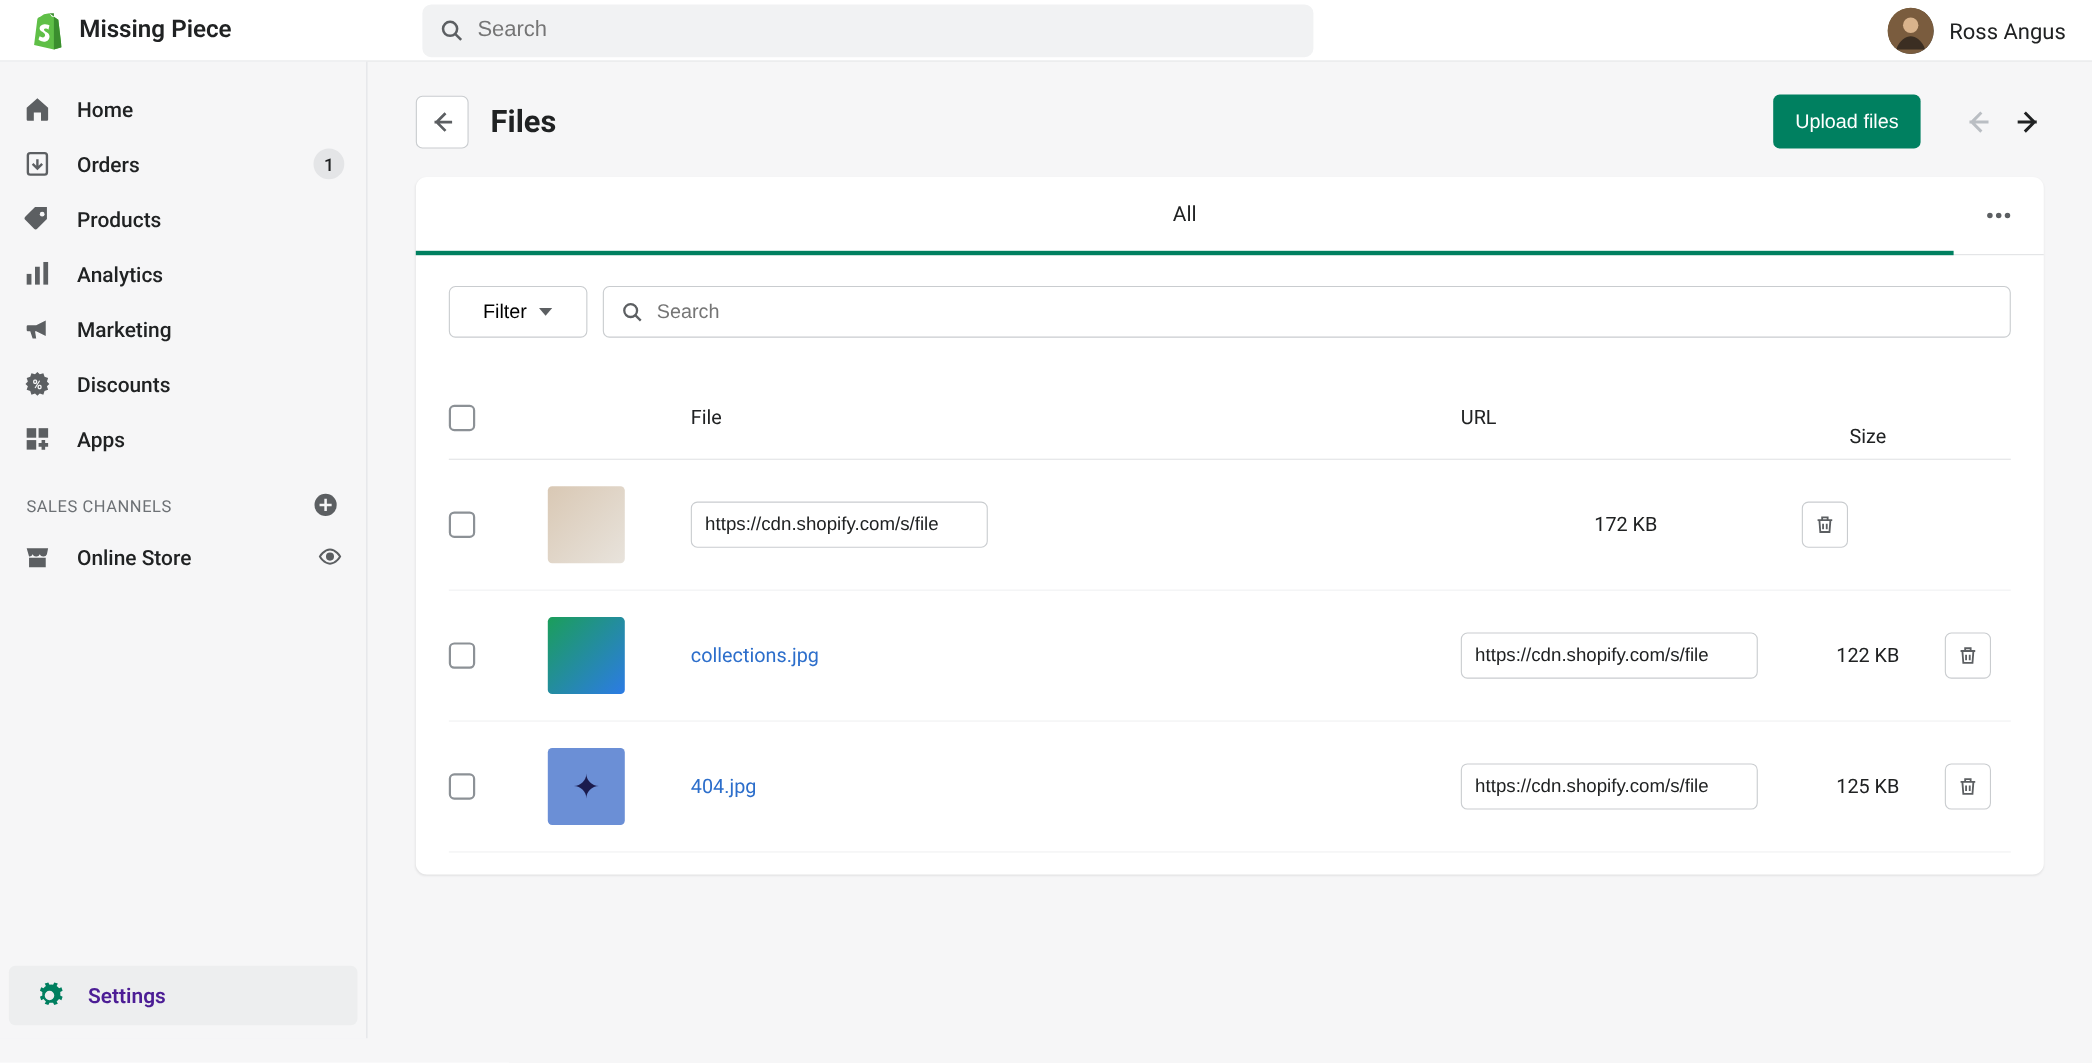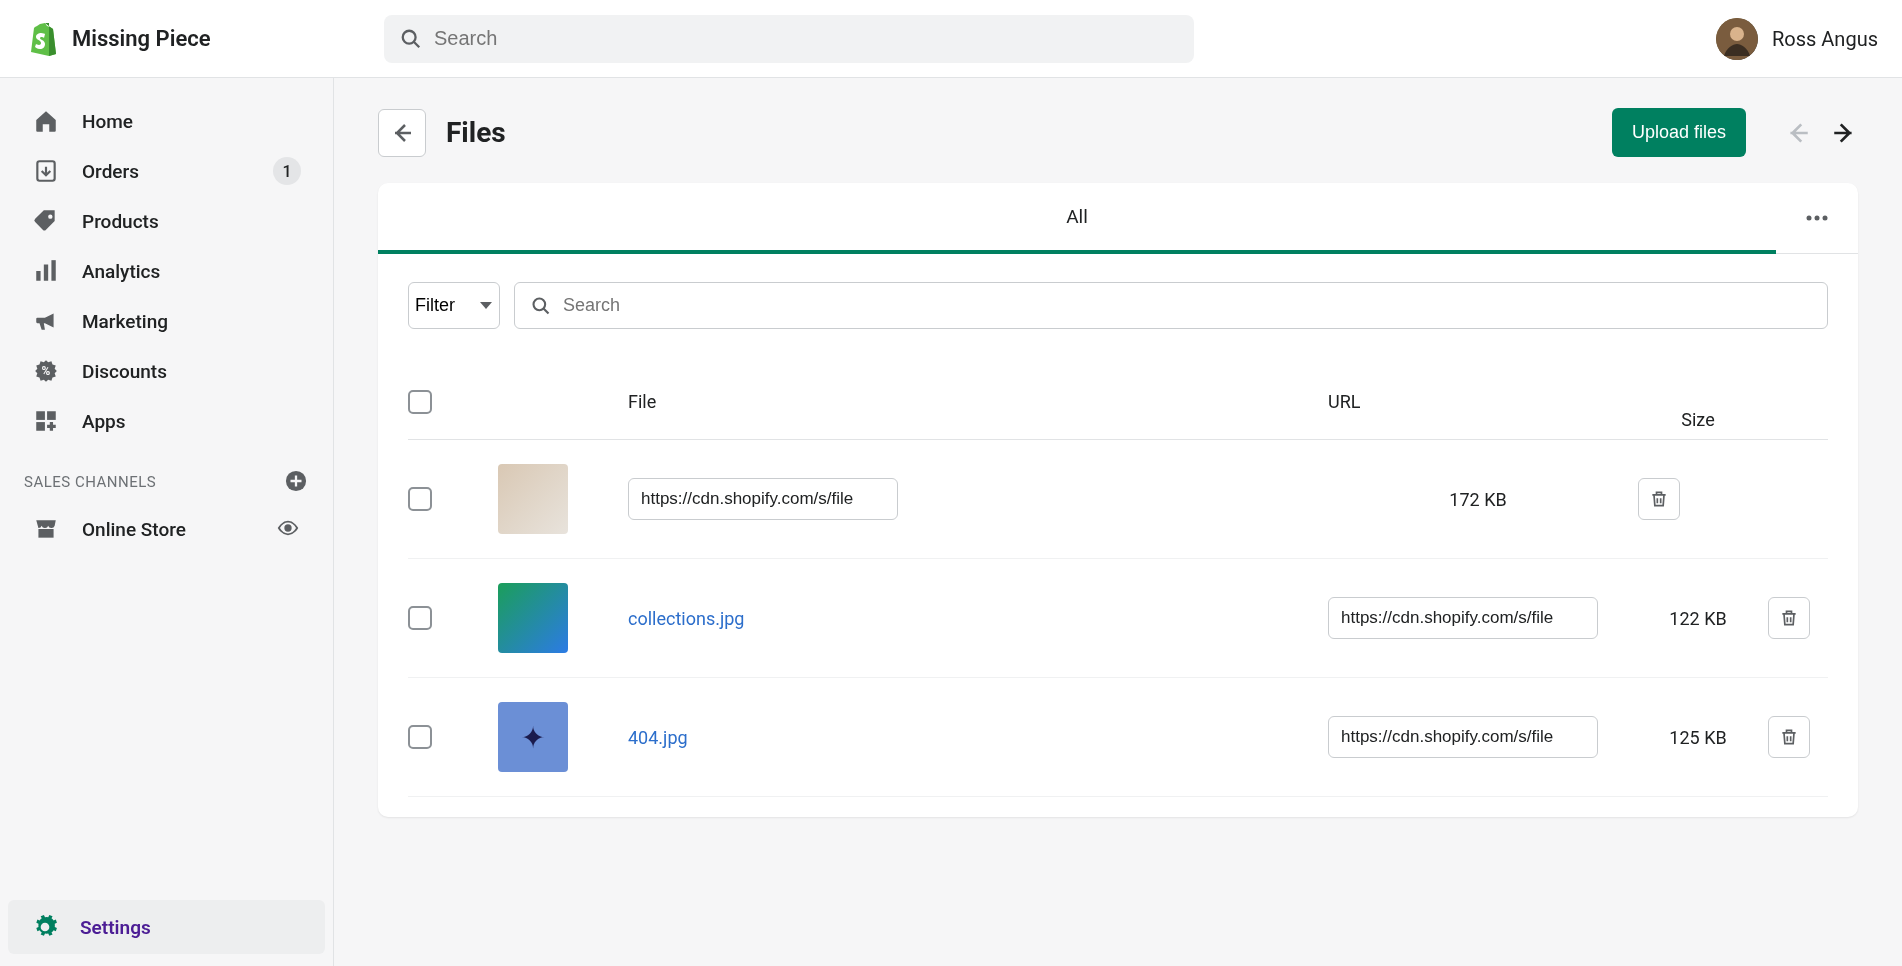--- a/index.html
+++ b/index.html
@@ -1,33 +1,33 @@
 <!DOCTYPE html>
 <html><head>
 <meta charset="utf-8">
 <style>
 * { box-sizing: border-box; margin: 0; padding: 0; }
 body { font-family: -apple-system, BlinkMacSystemFont, "Segoe UI", Roboto, Helvetica, Arial, sans-serif; background: #f6f6f7; color: #202223; }
 
 
-.topbar { height: 78px; background: #fff; border-bottom: 1px solid #e1e3e5; display: flex; align-items: center; padding: 0 24px; gap: 20px; }
+.topbar { height: 56px; background: #fff; border-bottom: 1px solid #e1e3e5; display: flex; align-items: center; padding: 0 24px; gap: 20px; }
 .logo-area { display: flex; align-items: center; gap: 16px; width: 340px; }
 .shopify-logo { width: 32px; height: 36px; }
 .shop-name { font-size: 22px; font-weight: 600; }
 .search-bar { flex: 0 0 810px; height: 48px; background: #f1f2f3; border-radius: 8px; display: flex; align-items: center; padding: 0 16px; gap: 12px; }
 .search-bar input { border: none; background: transparent; font-size: 20px; outline: none; width: 100%; color: #6d7175; }
 .user-area { margin-left: auto; display: flex; align-items: center; gap: 14px; }
 .avatar { width: 42px; height: 42px; border-radius: 50%; background: linear-gradient(135deg, #8a6d3b, #3b3b3b); display: flex; align-items: center; justify-content: center; overflow: hidden; }
 .avatar svg { width: 100%; height: 100%; }
 .user-name { font-size: 20px; }
 
 
 .shell { display: flex; height: calc(100vh - 78px); }
 .sidebar { width: 334px; background: #f6f6f7; border-right: 1px solid #e1e3e5; display: flex; flex-direction: column; padding-top: 18px; }
-.nav-item { display: flex; align-items: center; gap: 22px; padding: 11px 32px; font-size: 19px; font-weight: 500; cursor: pointer; color: #202223; }
+.nav-item { display: flex; align-items: center; gap: 22px; padding: 11px 20px; font-size: 19px; font-weight: 500; cursor: pointer; color: #202223; }
 .nav-item .ico { width: 28px; height: 28px; display: flex; align-items: center; justify-content: center; color: #5c5f62; }
 .nav-item .badge { margin-left: auto; background: #e4e5e7; border-radius: 50%; width: 28px; height: 28px; display: flex; align-items: center; justify-content: center; font-size: 16px; }
 .nav-heading { font-size: 15px; color: #6d7175; letter-spacing: 0.5px; padding: 24px 24px 10px; display: flex; align-items: center; justify-content: space-between; }
 .nav-heading .plus-ico { width: 24px; height: 24px; color: #5c5f62; }
 .nav-item .eye-ico { margin-left: auto; width: 24px; height: 24px; color: #5c5f62; }
 .sidebar-footer { margin-top: auto; }
 .settings-item { display: flex; align-items: center; gap: 22px; padding: 14px 24px; font-size: 19px; font-weight: 600; cursor: pointer; background: #edeeef; color: #4c1d95; margin: 0 8px 12px 8px; border-radius: 6px; }
 .settings-item .ico { color: #007f5f; }
 
 
@@ -40,21 +40,21 @@
 .nav-arrow { width: 28px; height: 28px; display: flex; align-items: center; justify-content: center; }
 .nav-arrow.disabled { color: #babec3; }
 
 .card { background: #fff; border-radius: 10px; box-shadow: 0 1px 2px rgba(0,0,0,0.08); }
 .tabs { display: flex; align-items: center; border-bottom: 1px solid #e1e3e5; position: relative; }
 .tab { flex: 1; text-align: center; padding: 22px 0; font-size: 19px; cursor: pointer; }
 .tab.active { border-bottom: 4px solid #008060; margin-bottom: -1px; }
 .tab-more { padding: 0 30px; cursor: pointer; }
 
 .filter-row { display: flex; gap: 14px; padding: 28px 30px 14px; }
-.filter-btn { border: 1px solid #c9cccf; background: #fff; border-radius: 6px; padding: 12px 6px; font-size: 18px; display: flex; align-items: center; gap: 24px; cursor: pointer; }
+.filter-btn { border: 1px solid #c9cccf; background: #fff; border-radius: 6px; padding: 12px 30px; font-size: 18px; display: flex; align-items: center; gap: 10px; cursor: pointer; }
 .content-search { flex: 1; border: 1px solid #c9cccf; border-radius: 6px; display: flex; align-items: center; padding: 0 16px; gap: 12px; }
 .content-search input { border: none; outline: none; font-size: 18px; width: 100%; }
 
 .table { padding: 0 30px 20px; }
 .thead, .trow { display: grid; grid-template-columns: 80px 120px 1fr 300px 120px 60px; align-items: center; gap: 10px; }
 .thead { padding: 30px 0 9px; border-bottom: 1px solid #e1e3e5; font-size: 18px; }
 .trow { padding: 24px 0; border-bottom: 1px solid #f0f1f2; font-size: 18px; }
 .checkbox { width: 24px; height: 24px; border: 2px solid #8c9196; border-radius: 5px; cursor: pointer; }
 .thumb { width: 70px; height: 70px; border-radius: 4px; display: flex; align-items: center; justify-content: center; overflow: hidden; }
 .file-link { color: #2c6ecb; text-decoration: none; cursor: pointer; }

